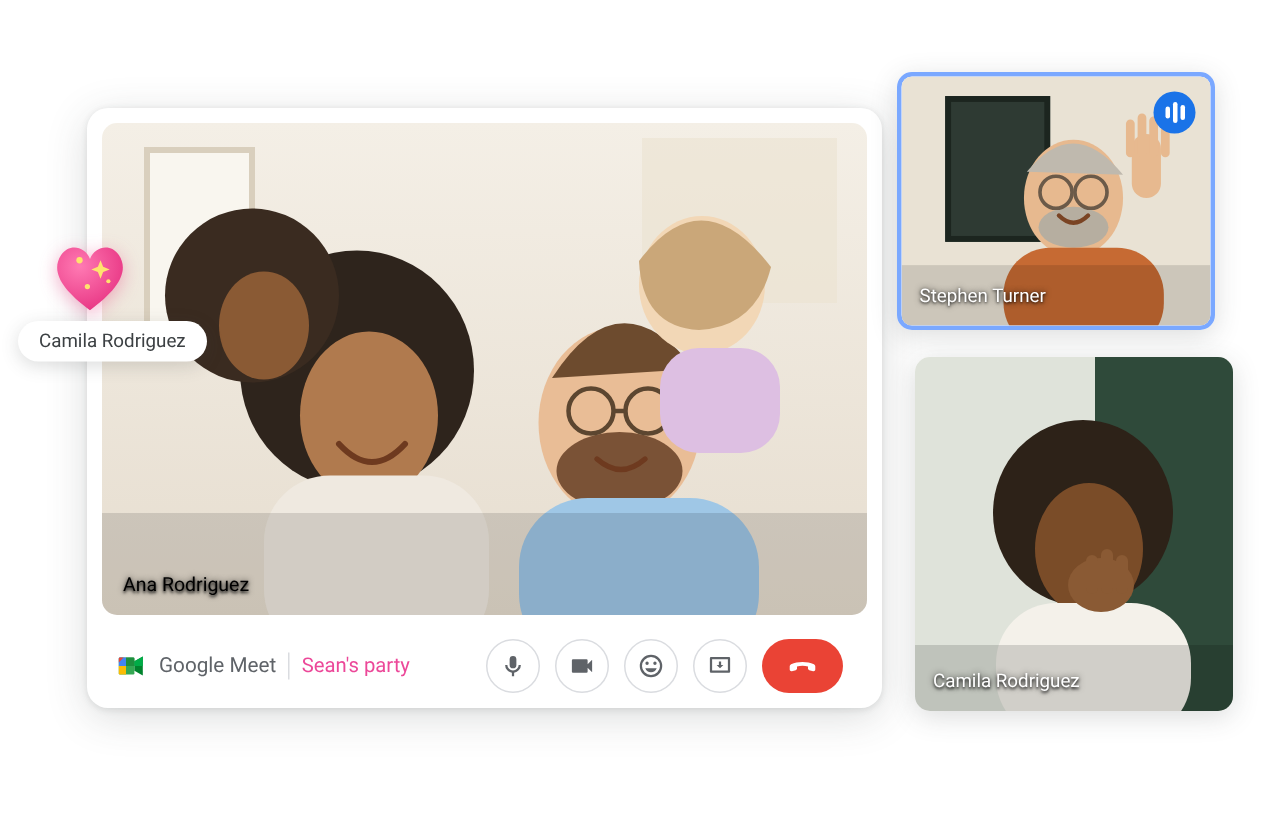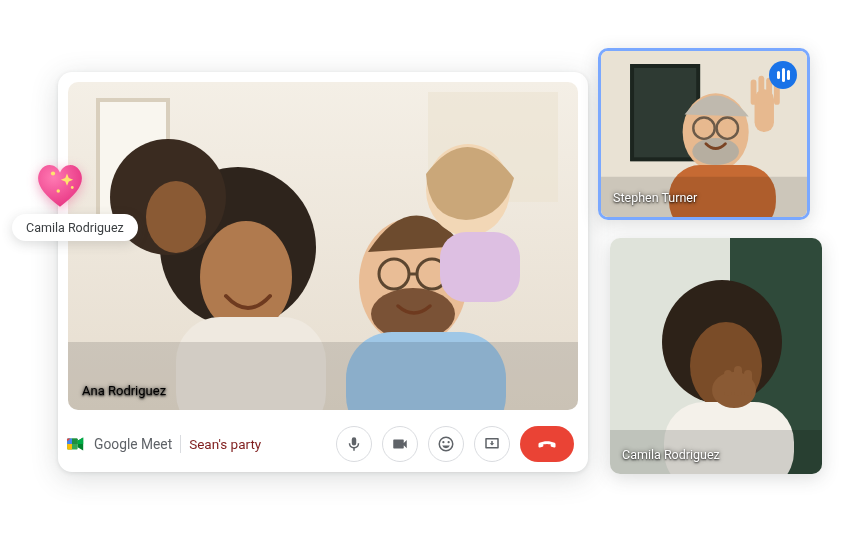--- a/index.html
+++ b/index.html
@@ -40,34 +40,34 @@
     font-size: 13px;
     text-shadow: 0 0 4px rgba(0,0,0,.7), 0 1px 2px rgba(0,0,0,.8);
   }
 
   .bottom-bar {
     position: absolute;
     left: 0; right: 0; bottom: 0;
     height: 56px;
     display: flex;
     align-items: center;
-    padding: 0 8px;
+    padding: 0 20px;
     gap: 10px;
     justify-content: flex-end;
   }
   .brand {
     display: flex;
     align-items: center;
     gap: 8px;
     font-size: 13.8px;
     color: #5f6368;
   }
   .brand .meet-logo { width:20px; height:16px; }
   .brand .divider { width:1px; height:18px; background:#dadce0; }
-  .brand .title { color:#7f1d1d; font-size:13.5px; }
+  .brand .title { color:#ec4899; font-size:13.5px; }
   .controls {
     margin-left: auto;
     display: flex;
     align-items: center;
     gap: 10px;
     padding-right: 6px;
   }
   .cbtn {
     width: 36px; height: 36px;
     border-radius: 50%;

